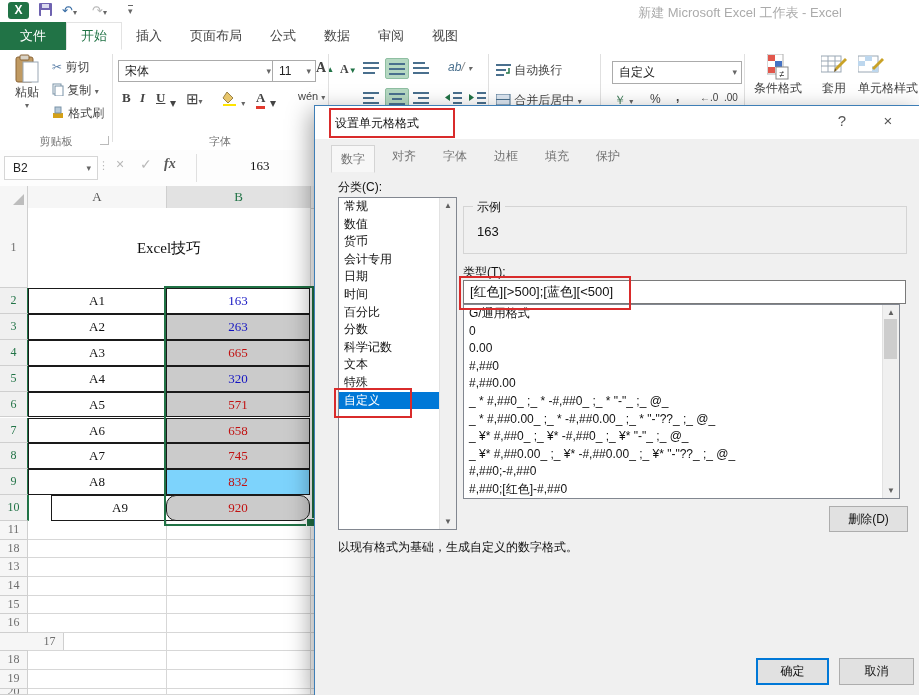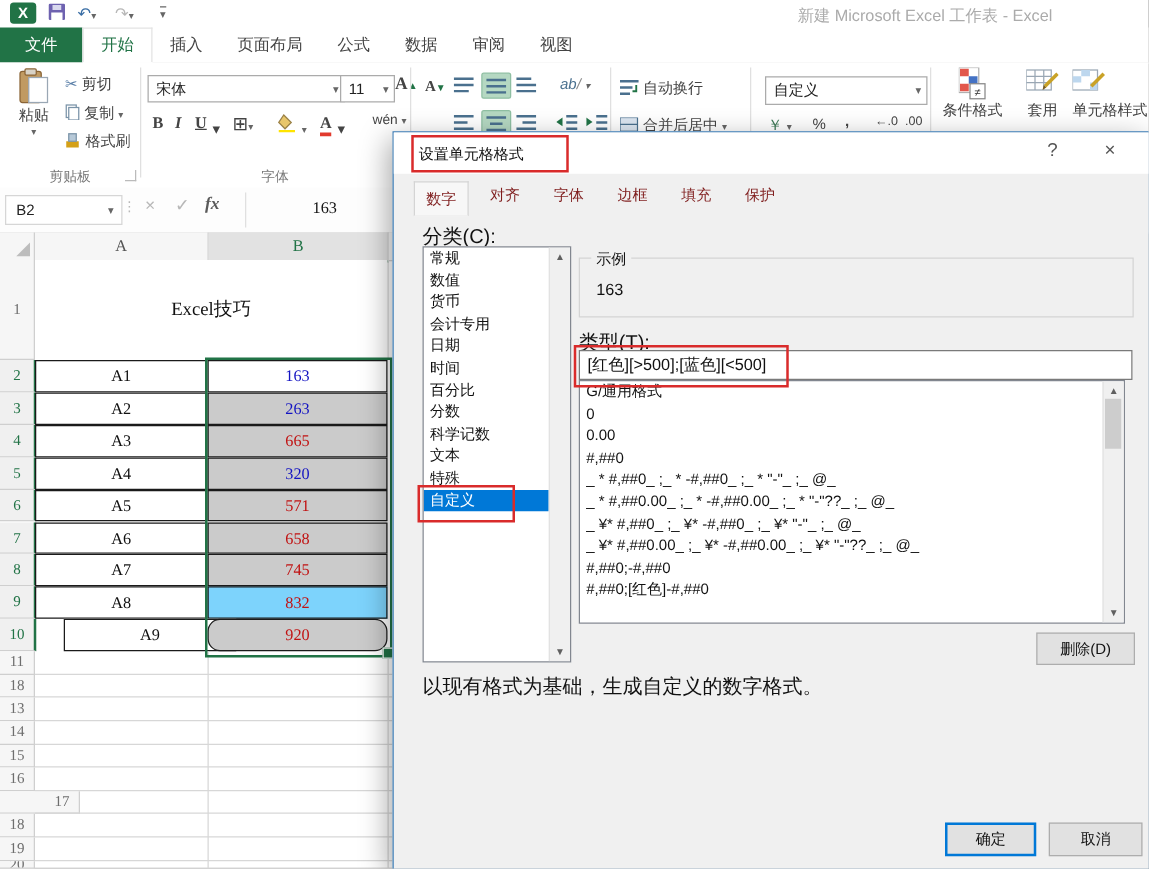--- a/index.html
+++ b/index.html
@@ -52,23 +52,23 @@
   .selhandle{position:absolute;left:306px;top:518px;width:7px;height:7px;background:#217346;border:1px solid #fff;}
   .corner-tri{position:absolute;right:3px;bottom:3px;width:0;height:0;border-left:11px solid transparent;border-bottom:11px solid #BDBDBD;}
   
   .dialog{position:absolute;left:314px;top:105px;width:604px;height:589px;background:#F0F0F0;
           border:1px solid #3E7EB6;box-shadow:-4px 6px 22px rgba(0,0,0,.35);font-size:12px;color:#111;}
   .dlg-titlebar{position:absolute;left:0;top:0;width:100%;height:33px;background:#fff;}
   .dlg-title{position:absolute;left:20px;top:9px;font-size:12px;color:#111;}
   .dlg-x{position:absolute;top:6px;font-size:15px;color:#555;width:30px;text-align:center;}
   .redbox{position:absolute;border:2px solid #D92B2B;pointer-events:none;z-index:5;}
   .dtabs{position:absolute;left:16px;top:41px;display:flex;}
-  .dtab{padding:0 9px 4px;margin-right:7px;color:#7f1d1d;border:1px solid transparent;}
+  .dtab{padding:0 9px 4px;margin-right:7px;color:#737373;border:1px solid transparent;}
   .dtab.on{background:#F7F7F7;border:1px solid #D4D4D4;border-bottom:1px solid #F0F0F0;margin-top:-2px;padding-top:5px;}
-  .dlabel{position:absolute;font-size:16px;color:#111;}
+  .dlabel{position:absolute;font-size:12px;color:#111;}
   .listbox{position:absolute;background:#fff;border:1px solid #828790;overflow:hidden;}
   .cat-item{line-height:17.6px;padding-left:5px;color:#111;}
   .cat-item.sel{background:#0078D7;color:#fff;}
   .fmt-item{line-height:17.6px;padding-left:5px;white-space:pre;color:#111;font-size:12px;}
   .vsb{position:absolute;top:0;right:0;width:16px;height:100%;background:#F0F0F0;border-left:1px solid #E2E2E2;}
   .vsb .up,.vsb .dn{position:absolute;left:0;width:100%;text-align:center;font-size:8px;color:#606060;}
   .vsb .up{top:3px}.vsb .dn{bottom:3px}
   .vsb .thumb{position:absolute;left:1px;width:13px;background:#CDCDCD;}
   .groupbox{position:absolute;border:1px solid #D4D4D4;}
   .groupbox .cap{position:absolute;top:-8px;left:9px;background:#F0F0F0;padding:0 4px;color:#111;}
@@ -418,20 +418,21 @@
     <div class="listbox" style="left:148px;top:198px;width:435px;height:193px">
       <div class="vsb">
         <div class="up">▲</div>
         <div class="thumb" style="top:14px;height:40px"></div>
         <div class="dn">▼</div>
       </div>
     <div class="fmt-item">G/通用格式</div>
         <div class="fmt-item">0</div>
         <div class="fmt-item">0.00</div>
         <div class="fmt-item">#,##0</div>
+        <div class="fmt-item">#,##0.00</div>
         <div class="fmt-item">_ * #,##0_ ;_ * -#,##0_ ;_ * "-"_ ;_ @_</div>
         <div class="fmt-item">_ * #,##0.00_ ;_ * -#,##0.00_ ;_ * "-"??_ ;_ @_</div>
         <div class="fmt-item">_ ¥* #,##0_ ;_ ¥* -#,##0_ ;_ ¥* "-"_ ;_ @_</div>
         <div class="fmt-item">_ ¥* #,##0.00_ ;_ ¥* -#,##0.00_ ;_ ¥* "-"??_ ;_ @_</div>
         <div class="fmt-item">#,##0;-#,##0</div>
         <div class="fmt-item">#,##0;[红色]-#,##0</div>
       </div>
 
     <div class="btn" style="left:514px;top:400px;width:77px;height:24px;line-height:24px">删除(D)</div>
     <div class="dlabel" style="left:23px;top:433px">以现有格式为基础，生成自定义的数字格式。</div>

